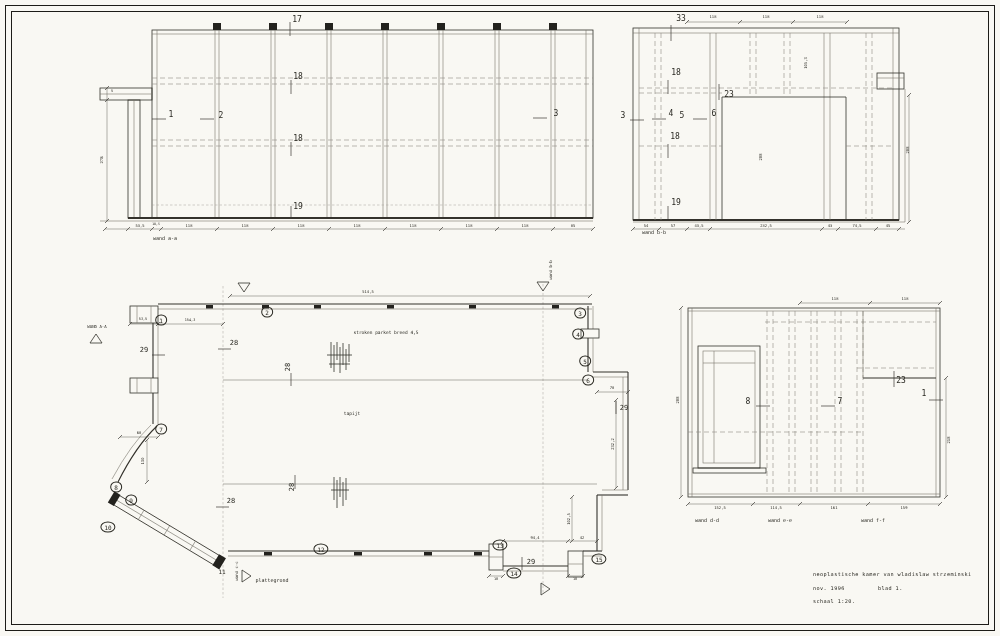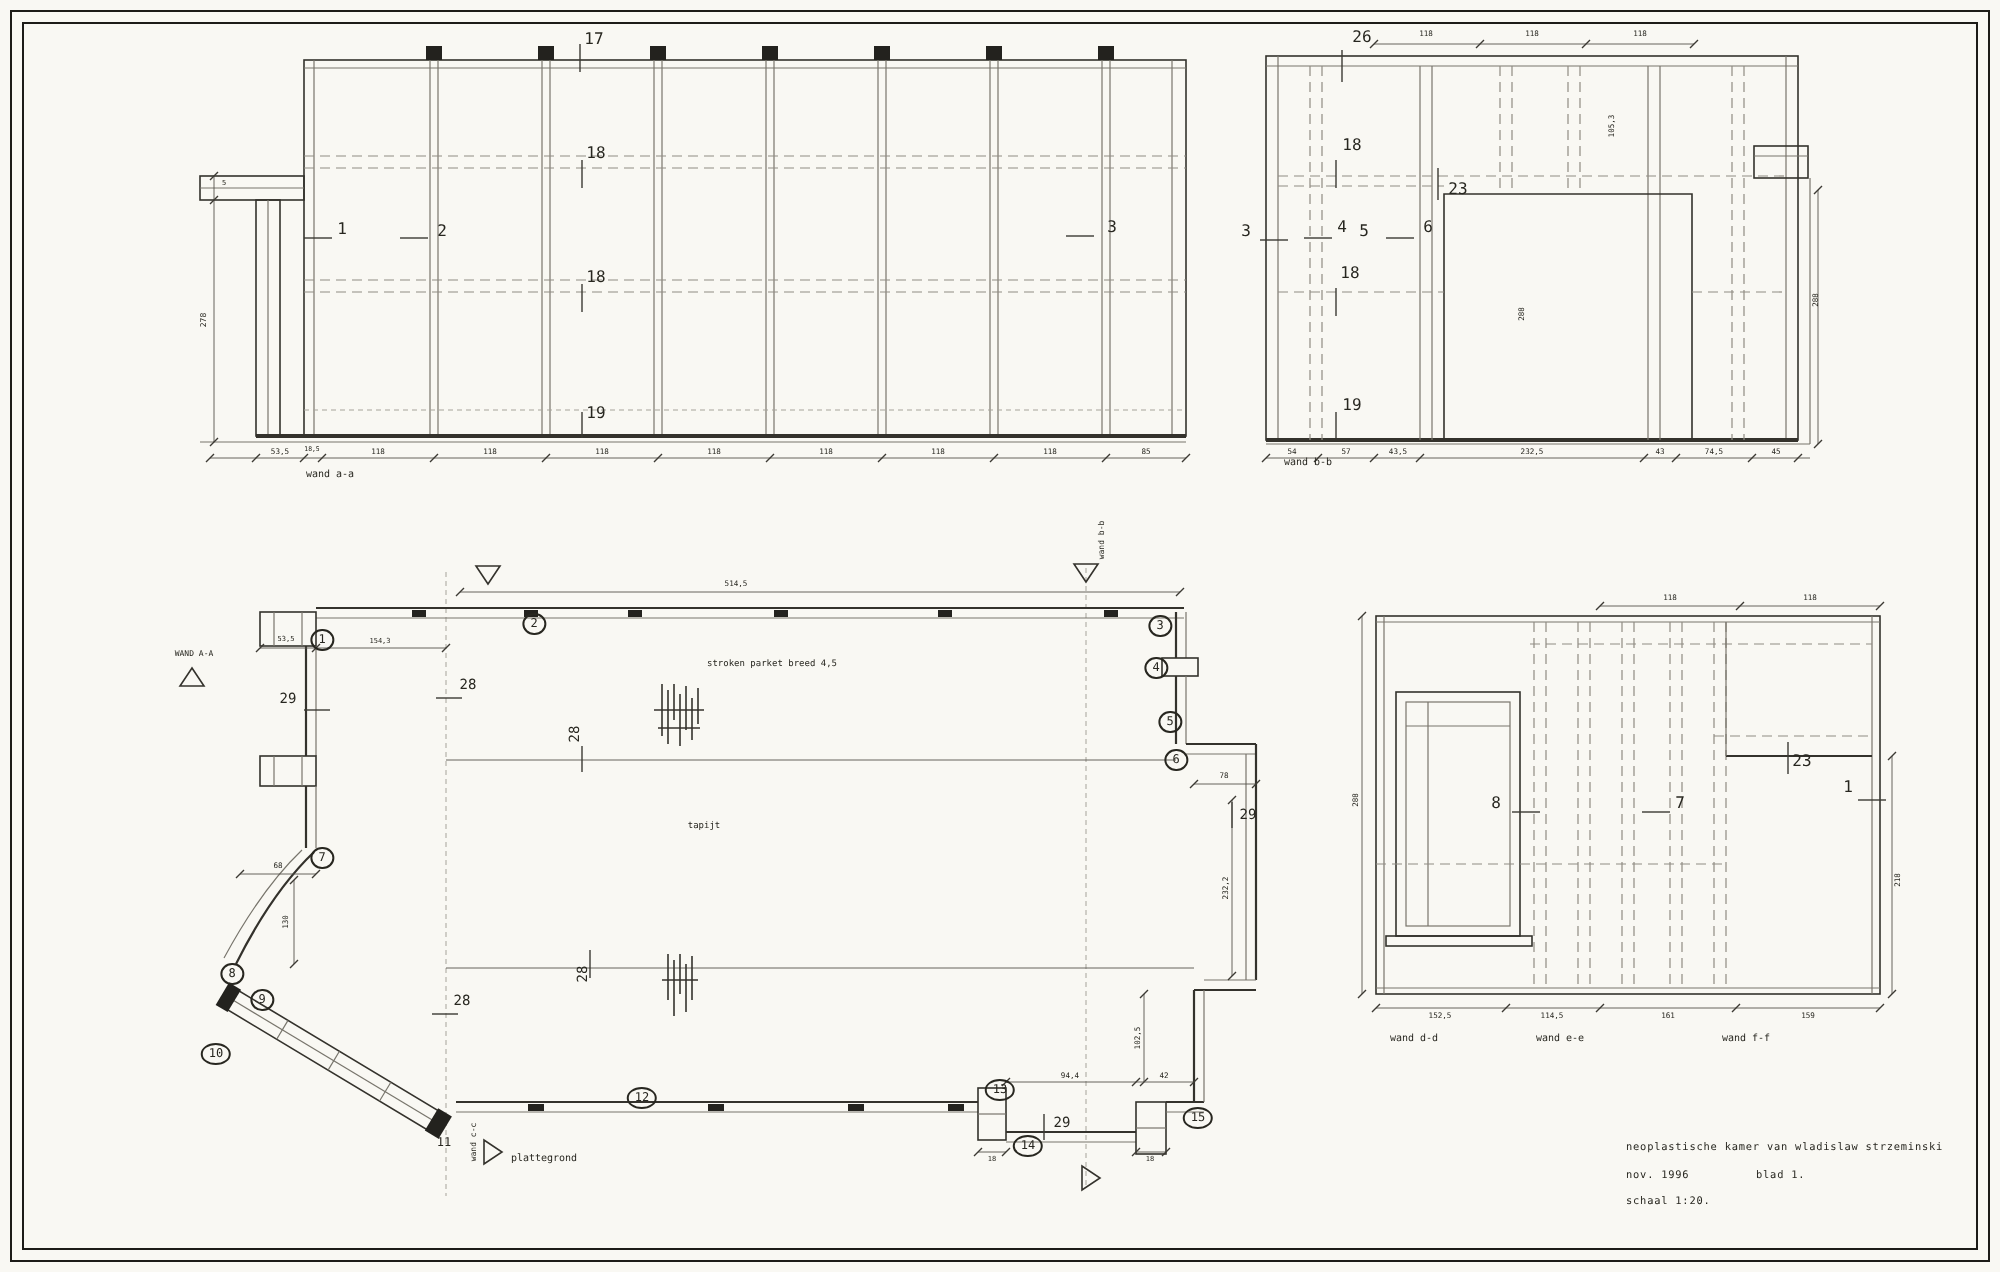--- a/index.html
+++ b/index.html
@@ -322,21 +322,21 @@
       <span class="ann" style="left: 156px; top: 225px; font-size: 3.2px; transform: translate(-50%, -50%);">18,5</span>
       <span class="ann" style="left: 189px; top: 226px; font-size: 3.8px; transform: translate(-50%, -50%);">118</span>
       <span class="ann" style="left: 245px; top: 226px; font-size: 3.8px; transform: translate(-50%, -50%);">118</span>
       <span class="ann" style="left: 301px; top: 226px; font-size: 3.8px; transform: translate(-50%, -50%);">118</span>
       <span class="ann" style="left: 357px; top: 226px; font-size: 3.8px; transform: translate(-50%, -50%);">118</span>
       <span class="ann" style="left: 413px; top: 226px; font-size: 3.8px; transform: translate(-50%, -50%);">118</span>
       <span class="ann" style="left: 469px; top: 226px; font-size: 3.8px; transform: translate(-50%, -50%);">118</span>
       <span class="ann" style="left: 525px; top: 226px; font-size: 3.8px; transform: translate(-50%, -50%);">118</span>
       <span class="ann" style="left: 573px; top: 226px; font-size: 3.8px; transform: translate(-50%, -50%);">85</span>
       <span class="ann" style="left: 165px; top: 238px; font-size: 5px; transform: translate(-50%, -50%);">wand a-a</span>
-      <span class="ann" style="left: 681px; top: 19px; font-size: 8px; transform: translate(-50%, -50%);">26</span>
+      <span class="ann" style="left: 681px; top: 19px; font-size: 8px; transform: translate(-50%, -50%);">33</span>
       <span class="ann" style="left: 713px; top: 17px; font-size: 3.8px; transform: translate(-50%, -50%);">118</span>
       <span class="ann" style="left: 766px; top: 17px; font-size: 3.8px; transform: translate(-50%, -50%);">118</span>
       <span class="ann" style="left: 820px; top: 17px; font-size: 3.8px; transform: translate(-50%, -50%);">118</span>
       <span class="ann" style="left: 676px; top: 73px; font-size: 8px; transform: translate(-50%, -50%);">18</span>
       <span class="ann" style="left: 729px; top: 95px; font-size: 8px; transform: translate(-50%, -50%);">23</span>
       <span class="ann" style="left: 623px; top: 116px; font-size: 8px; transform: translate(-50%, -50%);">3</span>
       <span class="ann" style="left: 671px; top: 114px; font-size: 8px; transform: translate(-50%, -50%);">4</span>
       <span class="ann" style="left: 682px; top: 116px; font-size: 8px; transform: translate(-50%, -50%);">5</span>
       <span class="ann" style="left: 714px; top: 114px; font-size: 8px; transform: translate(-50%, -50%);">6</span>
       <span class="ann" style="left: 675px; top: 137px; font-size: 8px; transform: translate(-50%, -50%);">18</span>

